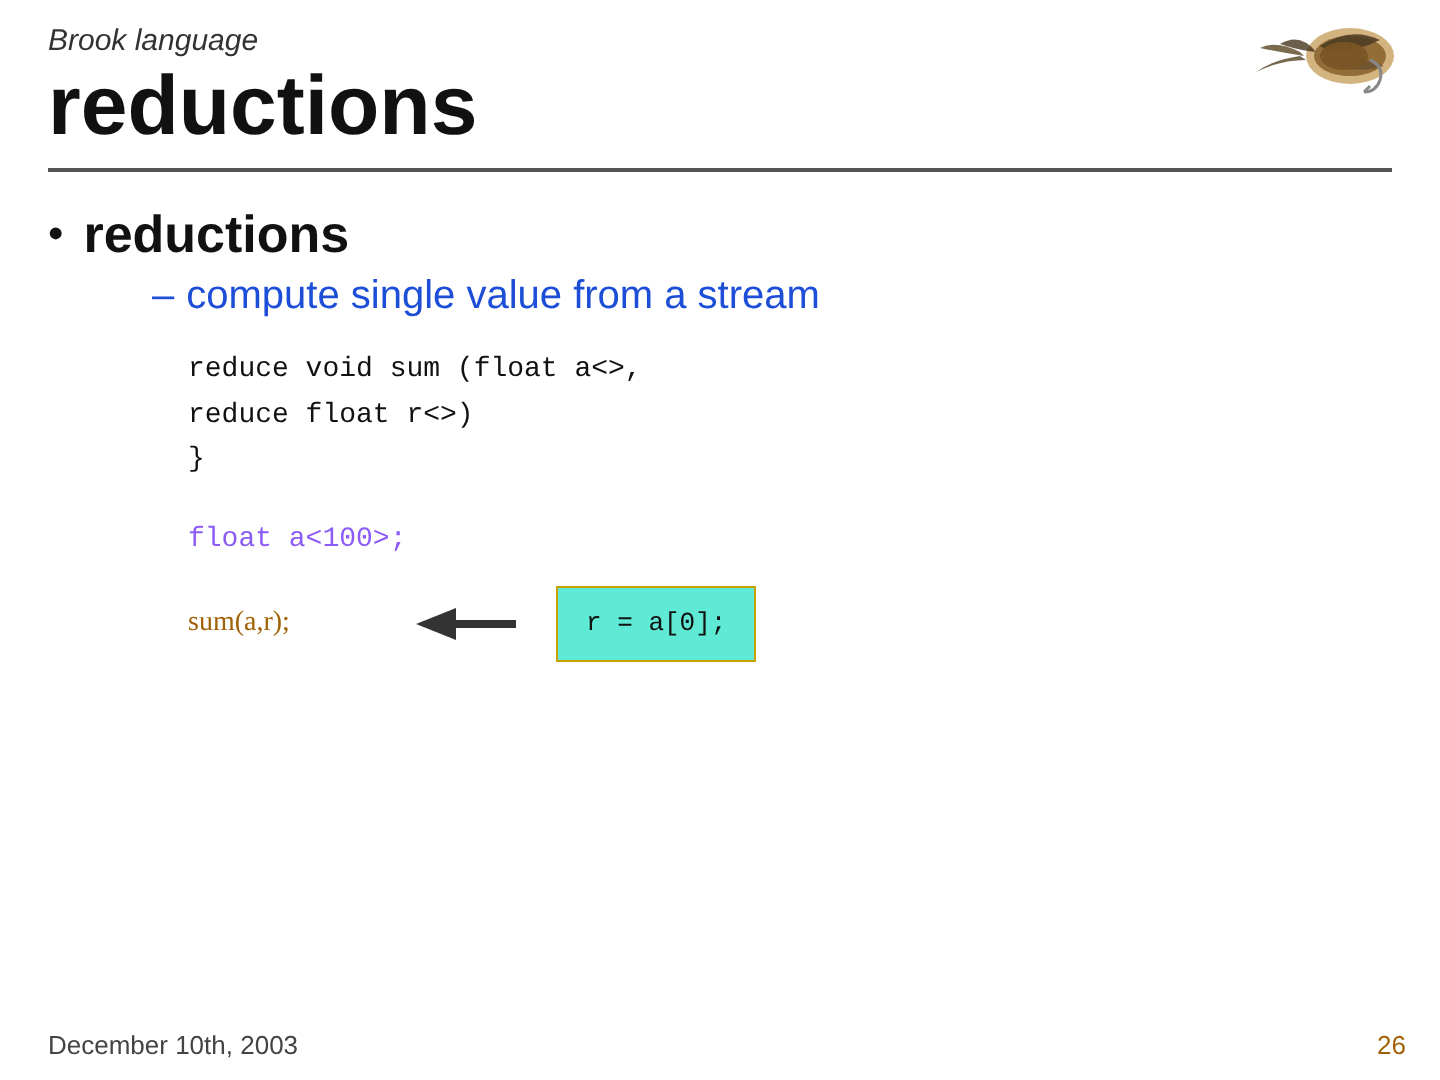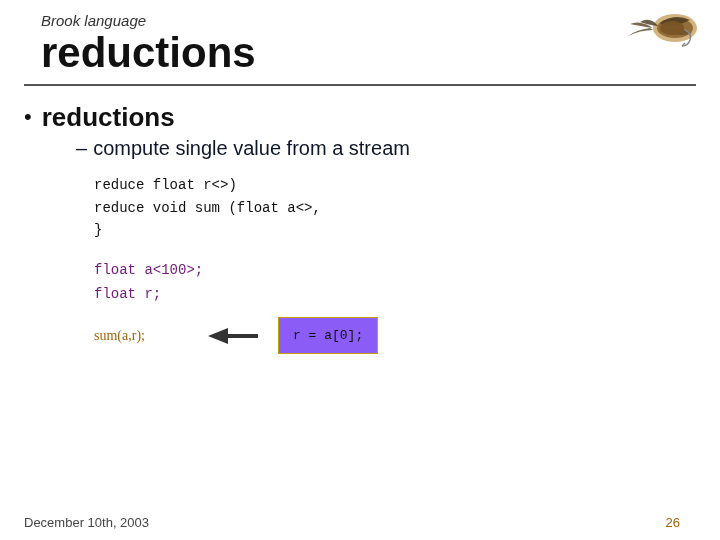--- a/index.html
+++ b/index.html
@@ -10,21 +10,20 @@
       background: #ffffff;
       font-family: Arial, Helvetica, sans-serif;
       overflow: hidden;
       position: relative;
     }
 
     
     .header {
       padding: 12px 24px 8px 24px;
       position: relative;
-      margin-left: 17px;
     }
 
     .subtitle-text {
       font-style: italic;
       font-size: 15px;
       color: #333;
       line-height: 1.2;
     }
 
     .title-text {
@@ -71,21 +70,21 @@
 
     .bullet-label {
       font-size: 26px;
       font-weight: bold;
       color: #111;
     }
 
     .sub-item {
       padding-left: 52px;
       font-size: 20px;
-      color: #0f172a;
+      color: #1d4ed8;
       margin-bottom: 14px;
     }
 
     .dash {
       margin-right: 6px;
     }
 
     
     .code-section {
       padding-left: 70px;
@@ -96,21 +95,21 @@
       font-family: 'Courier New', Courier, monospace;
       font-size: 14px;
       color: #111;
       line-height: 1.6;
       margin-bottom: 18px;
     }
 
     .code-block2 {
       font-family: 'Courier New', Courier, monospace;
       font-size: 14px;
-      color: #701a75;
+      color: #8b5cf6;
       line-height: 1.7;
       margin-bottom: 10px;
     }
 
     
     .arrow-row {
       display: flex;
       align-items: center;
       padding-left: 70px;
       margin-top: 4px;
@@ -124,35 +123,35 @@
       min-width: 90px;
     }
 
     .arrow-shape {
       display: flex;
       align-items: center;
       margin-right: 20px;
     }
 
     .yellow-box {
-      background: #8b5cf6;
+      background: #5eead4;
       border: 1px solid #c8a000;
       padding: 7px 14px;
       font-family: 'Courier New', Courier, monospace;
       font-size: 13px;
       color: #111;
       line-height: 1.65;
     }
 
     
     .footer {
       position: absolute;
       bottom: 10px;
       left: 24px;
-      right: 40px;
+      right: 17px;
       display: flex;
       justify-content: space-between;
       align-items: center;
     }
 
     .footer-date {
       font-size: 13px;
       color: #444;
     }
 
@@ -198,28 +197,27 @@
     <span class="bullet-label">reductions</span>
   </div>
 
   <div class="sub-item">
     <span class="dash">–</span><span>compute single value from a stream</span>
   </div>
 
   <div class="code-section">
 
     <div class="code-block">
+      <div>reduce void sum (float a&lt;&gt;,</div>
       <div>                reduce float r&lt;&gt;)</div>
-      <div>reduce void sum (float a&lt;&gt;,</div>
       <div>}</div>
     </div>
 
     <div class="code-block2">
       <div>float a&lt;100&gt;;</div>
-      <div>float r;</div>
     </div>
 
   </div>
 
   <div class="arrow-row">
     <span class="sum-call">sum(a,r);</span>
 
     <div class="arrow-shape">
       <svg width="50" height="20" viewBox="0 0 50 20" xmlns="http://www.w3.org/2000/svg">
         <polygon points="20,2 0,10 20,18" fill="#333"></polygon>

